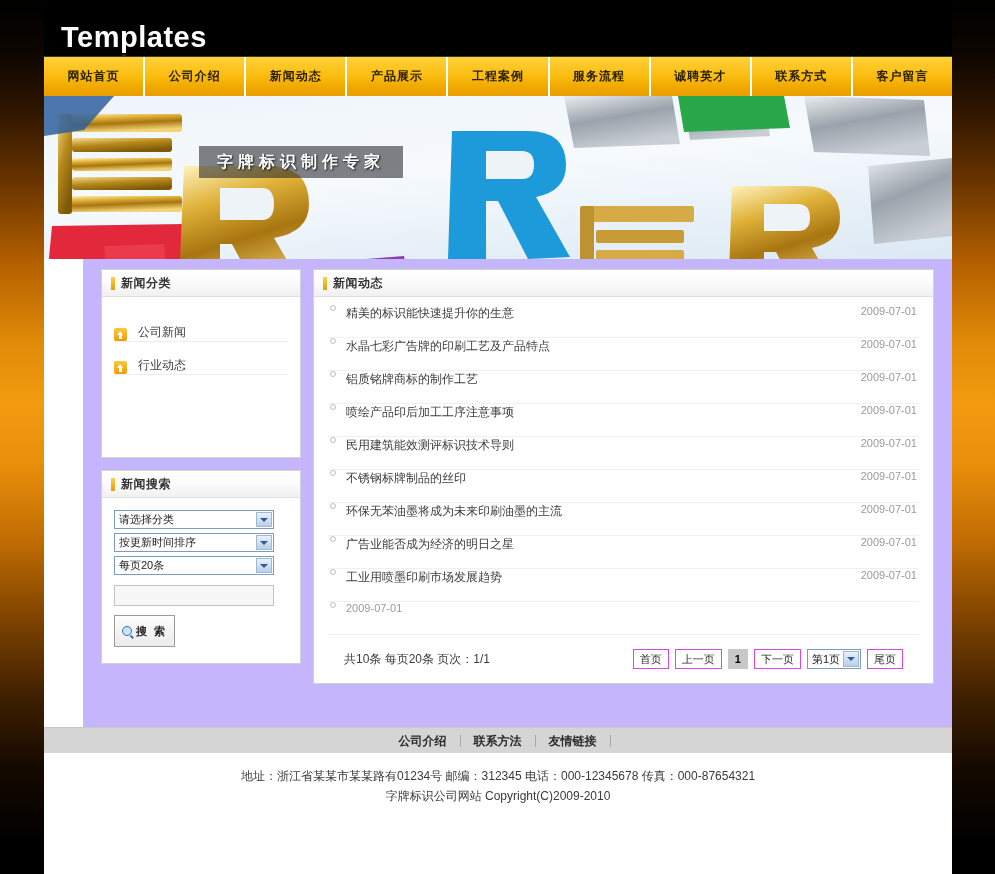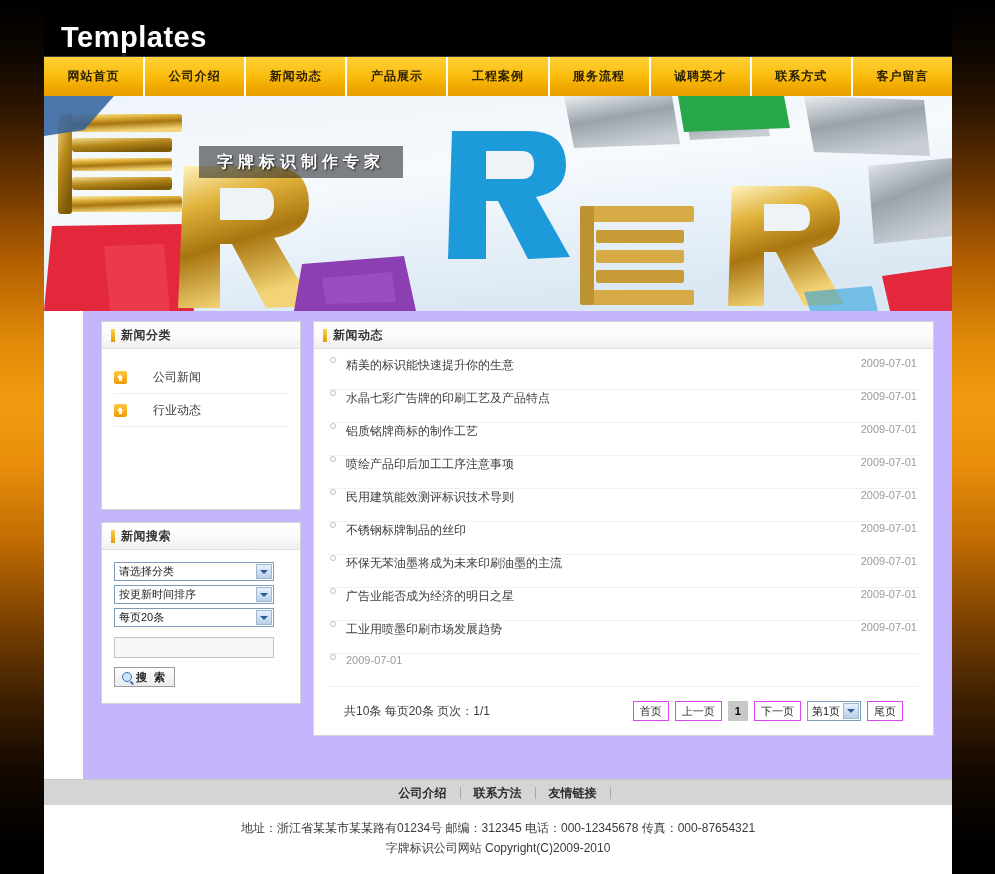--- a/index.html
+++ b/index.html
@@ -87,21 +87,21 @@
     color: #2a2000;
     border-right: 2px solid #ffffff;
     cursor: pointer;
     letter-spacing: 1px;
   }
   .nav-item:last-child { border-right: none; }
 
   
   .banner {
     position: relative;
-    height: 215px;
+    height: 163px;
     overflow: hidden;
     background: #dfe9f2;
   }
   .banner-photo {
     position: absolute;
     inset: 0;
   }
   .banner-caption {
     position: absolute;
     left: 155px;
@@ -154,25 +154,24 @@
     font-weight: bold;
     color: #333333;
     letter-spacing: 0.5px;
   }
   .panel-body { padding: 10px 14px; }
 
   
   .cat-panel .panel-body { padding: 12px 12px 10px 12px; min-height: 160px; }
   .cat-item {
     display: flex;
-    align-items: center;
+    align-items: flex-end;
     height: 33px;
     border-bottom: 1px solid #ededed;
     cursor: pointer;
-    gap: 15px;
   }
   .cat-icon {
     width: 13px;
     height: 13px;
     border-radius: 2px;
     background: linear-gradient(to bottom, #fcc93c, #ef9b08);
     margin-right: 11px;
     position: relative;
     flex: 0 0 13px;
   }
@@ -234,21 +233,21 @@
     margin-bottom: 9px;
     font-size: 11px;
     padding: 0 4px;
     color: #222;
     font-family: "Liberation Sans", sans-serif;
   }
   .btn-search {
     display: inline-flex;
     align-items: center;
     gap: 4px;
-    height: 20px;
+    height: 32px;
     padding: 0 7px;
     border: 1px solid #9a9a9a;
     background: linear-gradient(to bottom, #fdfdfd, #ebebeb);
     font-size: 11px;
     font-weight: bold;
     color: #222222;
     cursor: pointer;
     letter-spacing: 2px;
   }
   .mag-icon {

